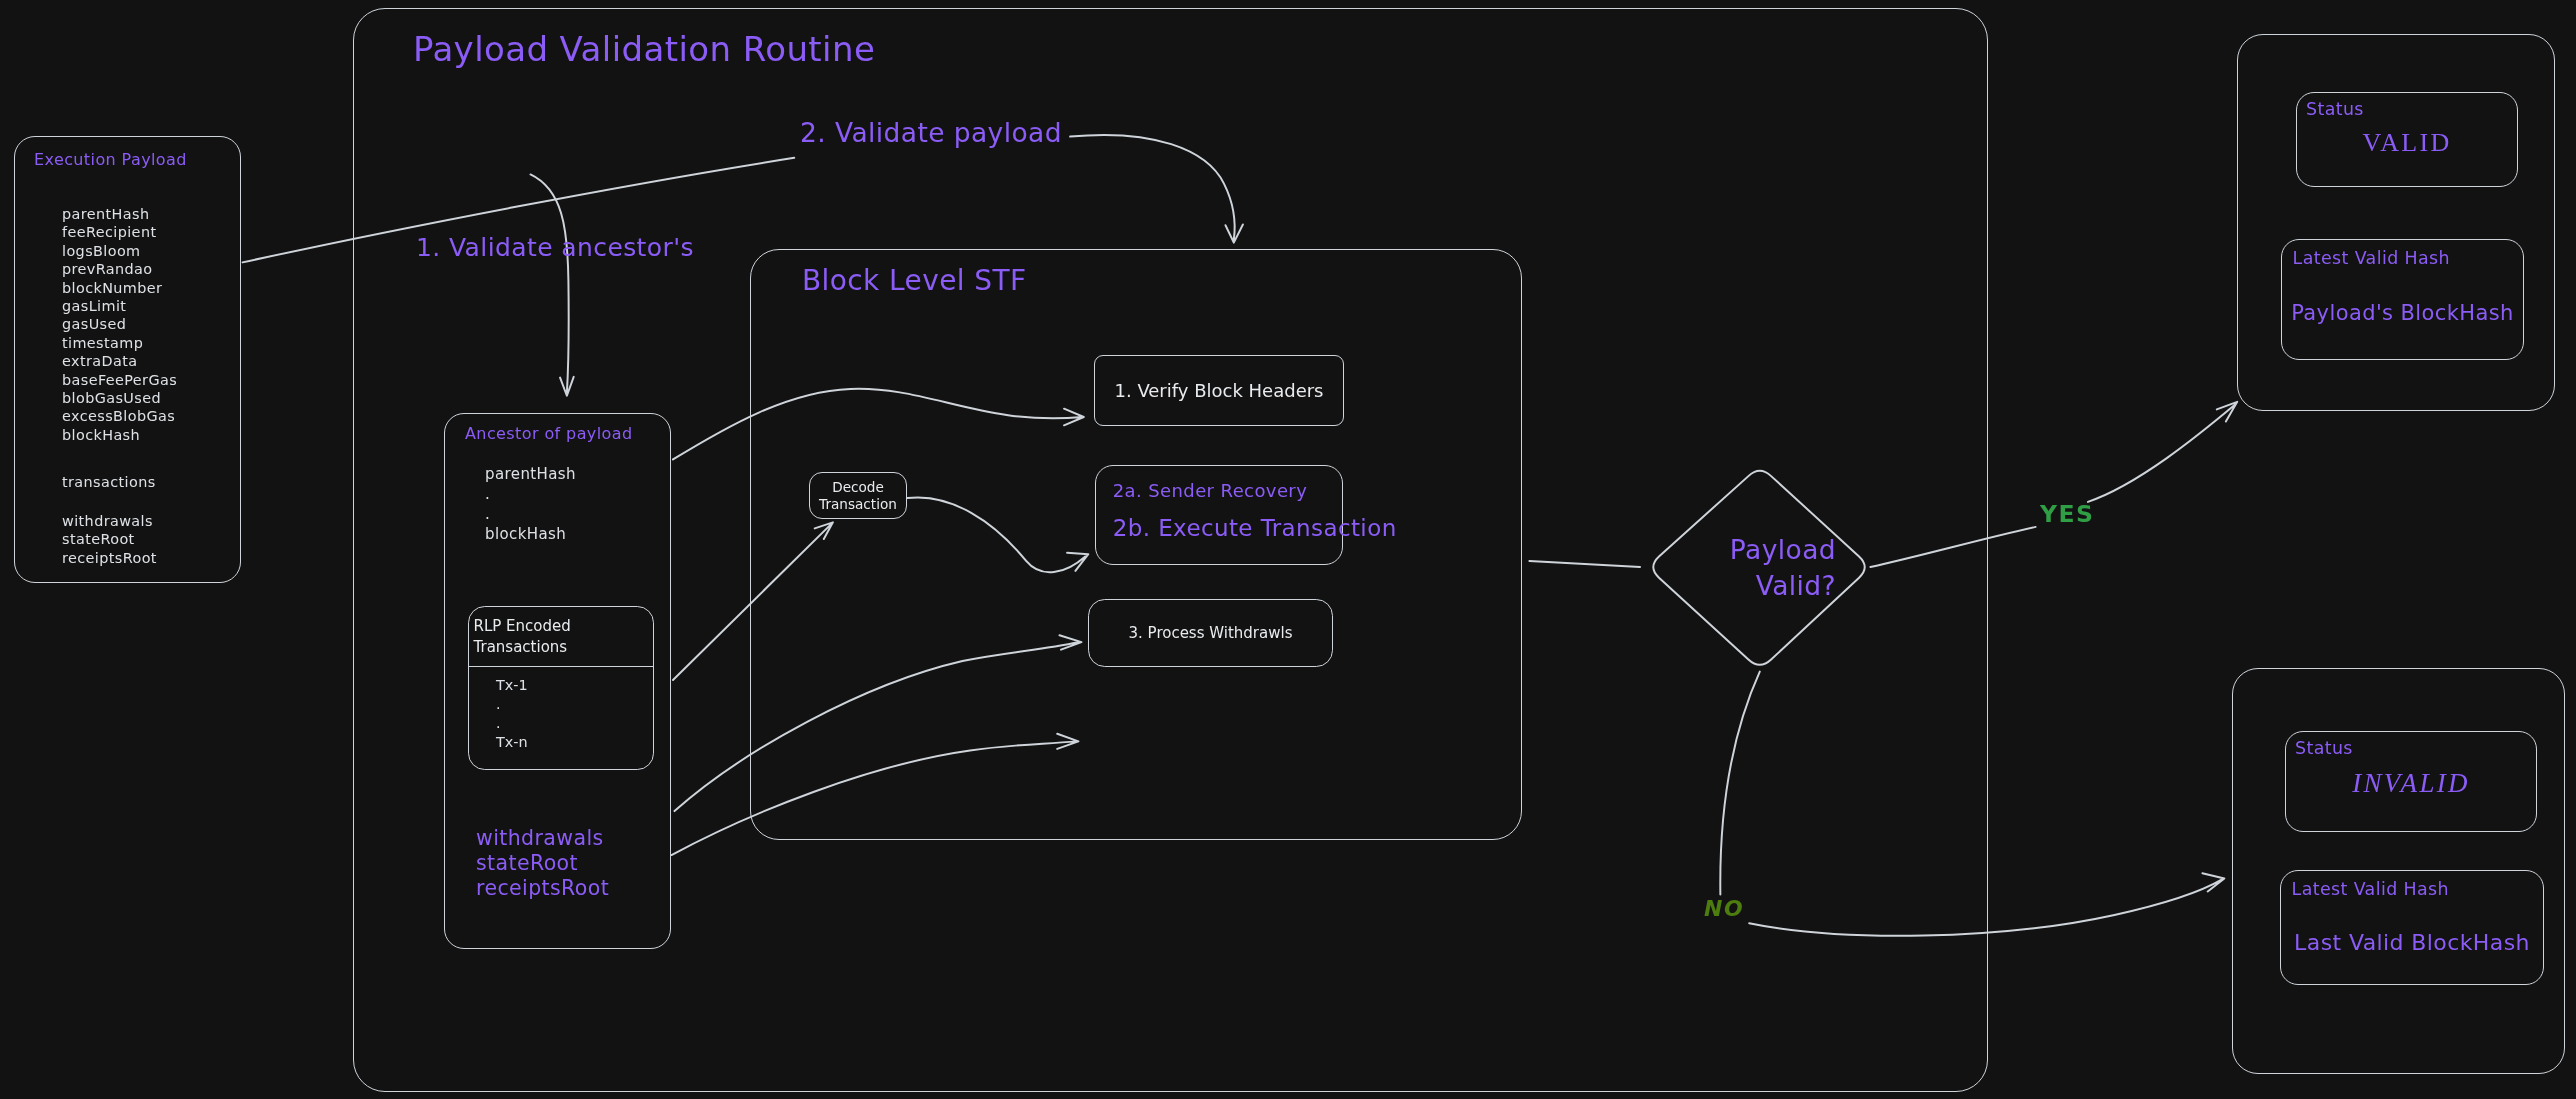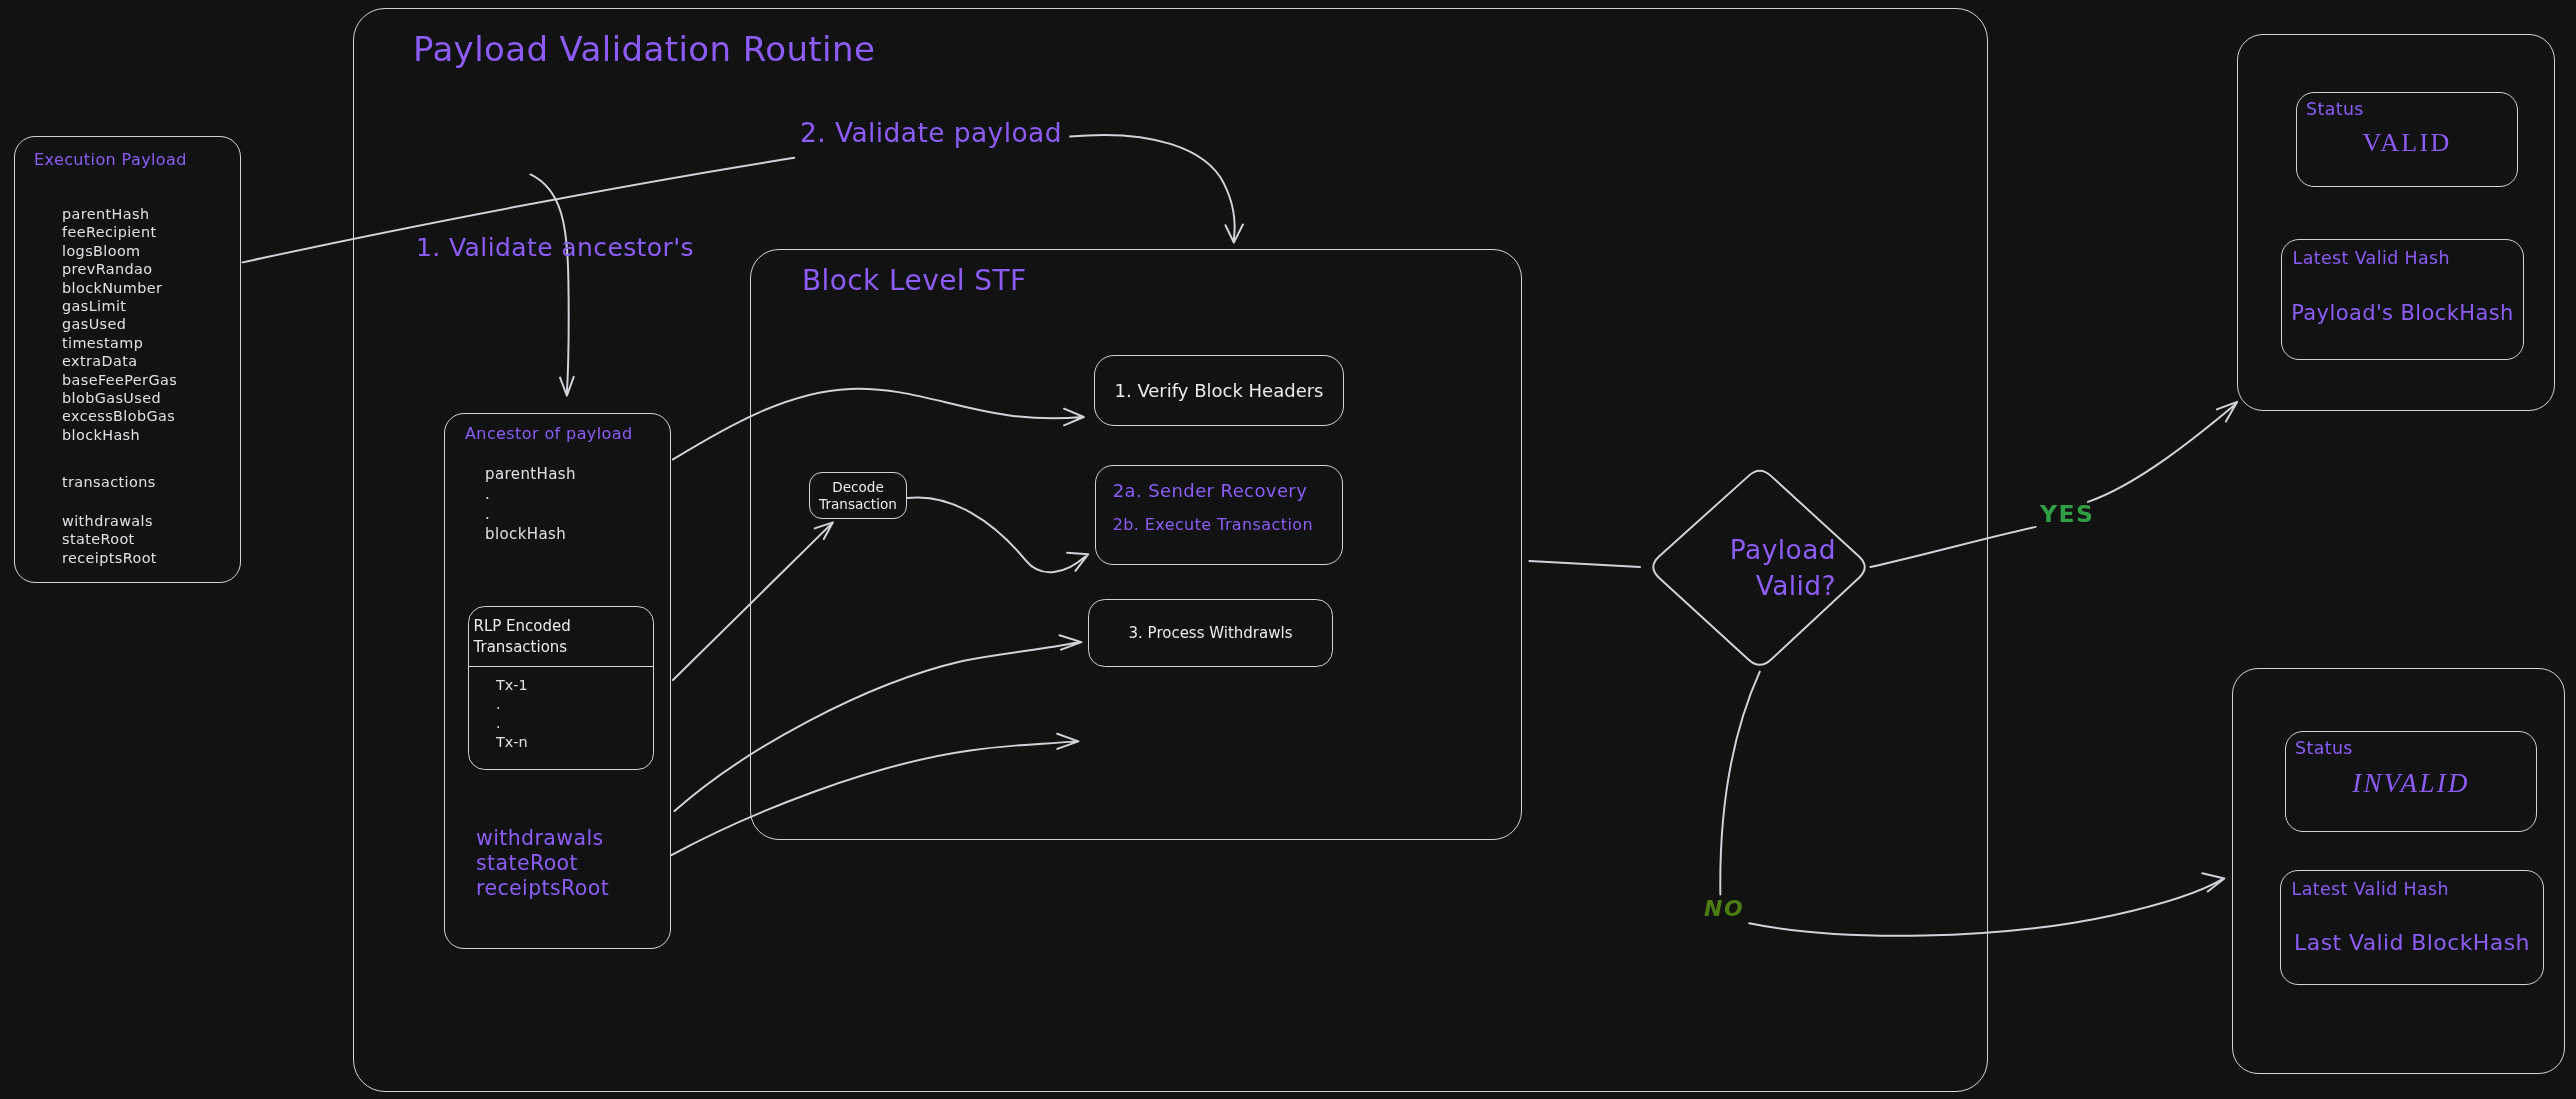--- a/index.html
+++ b/index.html
@@ -107,26 +107,26 @@
   <div class="box" style="left:750px;top:249px;width:772px;height:591px;border-radius:29px;"></div>
   <div class="txt" style="left:802px;top:264px;font-size:28px;">Block Level STF</div>
 
   <div class="box center" style="left:809px;top:472px;width:98px;height:47px;border-radius:13px;border-width:1.5px;font-size:13.6px;line-height:16.7px;">
     <div>
       <div>Decode</div>
       <div>Transaction</div>
     </div>
   </div>
 
-  <div class="box center" style="left:1094px;top:355px;width:250px;height:71px;border-radius:20px;font-size:18px;text-align:center;">
+  <div class="box center" style="left:1094px;top:355px;width:250px;height:71px;border-radius:9px;font-size:18px;text-align:center;">
     <div>1. Verify Block Headers</div>
   </div>
   <div class="box" style="left:1095px;top:465px;width:248px;height:100px;border-radius:18px;">
     <div class="txt" style="left:16.7px;top:13.6px;font-size:18px;position:absolute;">2a. Sender Recovery</div>
-    <div class="txt" style="left:16.7px;top:49px;font-size:16px;position:absolute;">2b. Execute Transaction</div>
+    <div class="txt" style="left:16.7px;top:49px;font-size:23px;position:absolute;">2b. Execute Transaction</div>
   </div>
   <div class="box center" style="left:1088px;top:599px;width:245px;height:68px;border-radius:16.7px;font-size:15px;">
     <div>3. Process Withdrawls</div>
   </div>
 
   <div class="txt" style="left:1684px;top:532px;width:152px;text-align:right;font-size:26.5px;line-height:36px;white-space:normal;">
     <div>Payload</div>
     <div>Valid?</div>
   </div>
 

